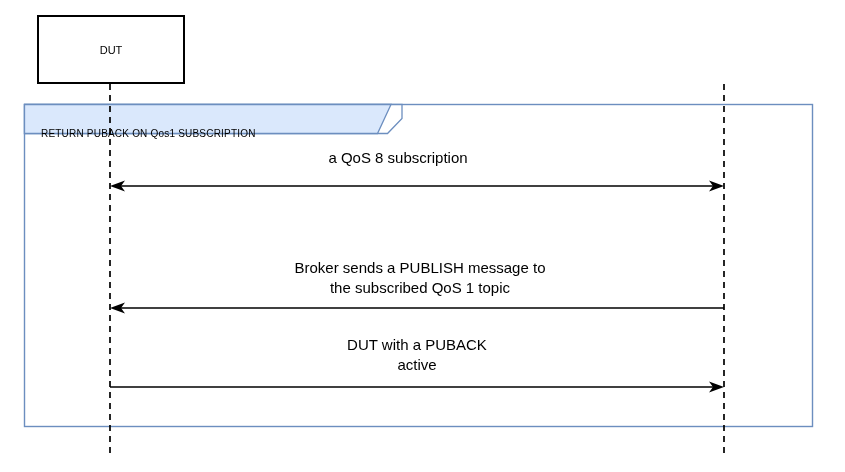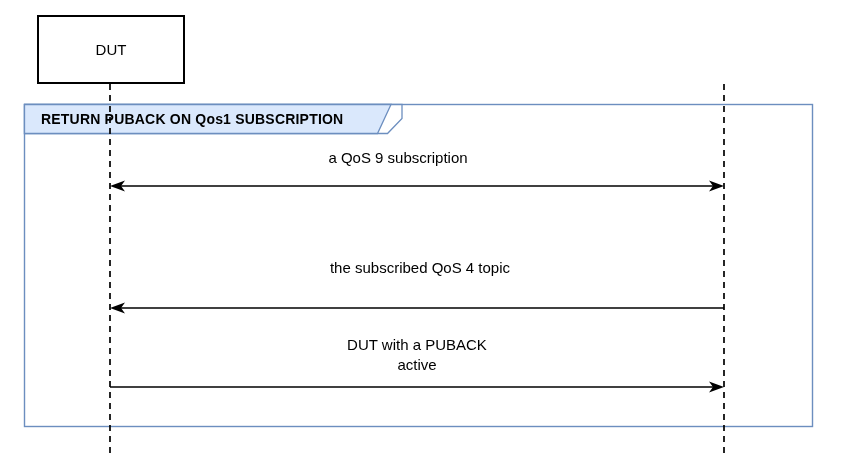--- a/index.html
+++ b/index.html
@@ -12,29 +12,29 @@
     overflow:hidden;
   }
   .gfx{position:absolute;left:0;top:0;}
   .actor-box{
     position:absolute;
     width:148px;height:69px;
     background:#ffffff;
     border:2px solid #000000;
     box-sizing:border-box;
     display:flex;align-items:center;justify-content:center;
-    font-size:15px;
+    font-size:11px;
   }
   .actor-dut{left:37px;top:15px;}
   .actor-broker{left:650px;top:15px;}
   .frame-title{
     position:absolute;
-    left:41px;top:104px;height:29px;
+    left:41px;top:119px;height:29px;
     display:flex;align-items:center;
-    font-size:14px;font-weight:bold;
+    font-size:10px;font-weight:normal;
     white-space:nowrap;
     letter-spacing:0.2px;
   }
   .msg-label{
     position:absolute;
     transform:translateX(-50%);
     text-align:center;
     font-size:15px;
     line-height:20px;
     white-space:nowrap;
@@ -76,23 +76,24 @@
     </g>
   </svg>
 
   <div class="actor-box actor-dut">
     <span>DUT</span>
   </div>
 
   <div class="frame-title">RETURN PUBACK ON Qos1 SUBSCRIPTION</div>
 
   <div class="msg-label msg-1">
-    <div>a QoS 9 subscription</div>
+    <div>a QoS 8 subscription</div>
   </div>
   <div class="msg-label msg-2">
-    <div>the subscribed QoS 4 topic</div>
+    <div>Broker sends a PUBLISH message to</div>
+    <div>the subscribed QoS 1 topic</div>
   </div>
   <div class="msg-label msg-3">
     <div>DUT with a PUBACK</div>
     <div>active</div>
   </div>
 
 </div>
 
 </body></html>

